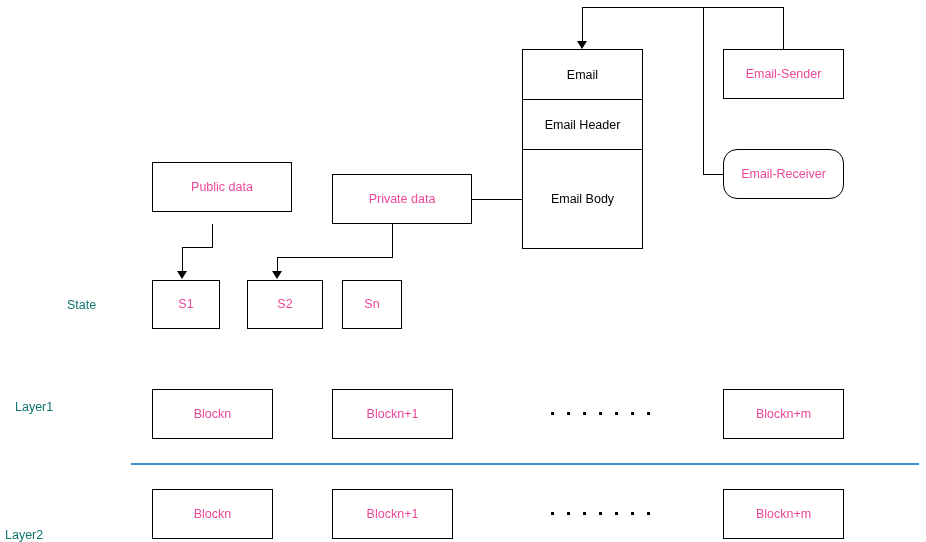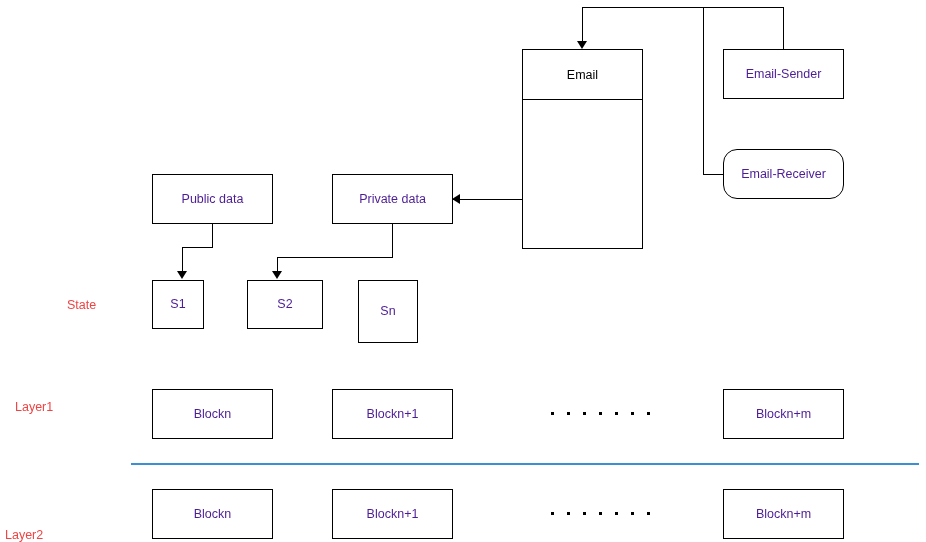--- a/index.html
+++ b/index.html
@@ -21,21 +21,21 @@
   .box {
     position: absolute;
     box-sizing: border-box;
     border: 1.4px solid #000000;
     background: #ffffff;
     display: flex;
     align-items: center;
     justify-content: center;
     font-size: 12.5px;
     line-height: 1.2;
-    color: #4c1d95;
+    color: #ec4899;
     text-align: center;
     z-index: 3;
   }
   .stack {
     position: absolute;
     box-sizing: border-box;
     border: 1.4px solid #000000;
     background: #ffffff;
     z-index: 3;
   }
@@ -47,21 +47,21 @@
     font-size: 12.5px;
     color: #000000;
     width: 100%;
   }
   .stack-cell.divided {
     border-bottom: 1.4px solid #000000;
   }
   .rowlabel {
     position: absolute;
     font-size: 12.5px;
-    color: #ef4444;
+    color: #0f766e;
     white-space: nowrap;
     z-index: 2;
   }
   .hline {
     position: absolute;
     background: #000000;
     height: 1.4px;
     z-index: 1;
   }
   .vline {
@@ -115,45 +115,47 @@
   <div class="vline" style="left:582px; top:7px; height:35px;"></div>
   <div class="arrowhead arrow-down" style="left:577px; top:41px;"></div>
 
   <div class="vline" style="left:703px; top:7px; height:168px;"></div>
   <div class="hline" style="left:703px; top:174px; width:21px;"></div>
 
   <div class="vline" style="left:783px; top:7px; height:43px;"></div>
 
   <div class="stack" style="left:522px; top:49px; width:121px; height:200px;">
     <div class="stack-cell divided" style="height:50px;">Email</div>
+    <div class="stack-cell divided" style="height:50px;">Email Header</div>
+    <div class="stack-cell" style="height:98px;">Email Body</div>
   </div>
 
   <div class="box" style="left:723px; top:49px; width:121px; height:50px;">Email-Sender</div>
   <div class="box" style="left:723px; top:149px; width:121px; height:50px;border-radius:14px;">Email-Receiver</div>
 
   <div class="hline" style="left:452px; top:199px; width:70px;"></div>
   <div class="arrowhead arrow-left" style="left:452px; top:194px;"></div>
 
-  <div class="box" style="left:152px; top:174px; width:121px; height:50px;">Public data</div>
-  <div class="box" style="left:332px; top:174px; width:121px; height:50px;">Private data</div>
+  <div class="box" style="left:152px; top:162px; width:140px; height:50px;">Public data</div>
+  <div class="box" style="left:332px; top:174px; width:140px; height:50px;">Private data</div>
 
   <div class="vline" style="left:212px; top:224px; height:24px;"></div>
   <div class="hline" style="left:182px; top:247px; width:31px;"></div>
   <div class="vline" style="left:182px; top:247px; height:26px;"></div>
   <div class="arrowhead arrow-down" style="left:177px; top:271px;"></div>
 
   <div class="vline" style="left:392px; top:224px; height:34px;"></div>
   <div class="hline" style="left:277px; top:257px; width:116px;"></div>
   <div class="vline" style="left:277px; top:257px; height:16px;"></div>
   <div class="arrowhead arrow-down" style="left:272px; top:271px;"></div>
 
   <div class="rowlabel" style="left:67px; top:298px;">State</div>
-  <div class="box" style="left:152px; top:280px; width:52px; height:49px;">S1</div>
+  <div class="box" style="left:152px; top:280px; width:68px; height:49px;">S1</div>
   <div class="box" style="left:247px; top:280px; width:76px; height:49px;">S2</div>
-  <div class="box" style="left:342px; top:280px; width:60px; height:63px;margin-left:16px;">Sn</div>
+  <div class="box" style="left:342px; top:280px; width:60px; height:49px;">Sn</div>
 
   <div class="rowlabel" style="left:15px; top:400px;">Layer1</div>
   <div class="box" style="left:152px; top:389px; width:121px; height:50px;">Blockn</div>
   <div class="box" style="left:332px; top:389px; width:121px; height:50px;">Blockn+1</div>
   <div class="dots" style="left:551px; top:412px;">
     <span class="dot"></span>
     <span class="dot"></span>
     <span class="dot"></span>
     <span class="dot"></span>
     <span class="dot"></span>

